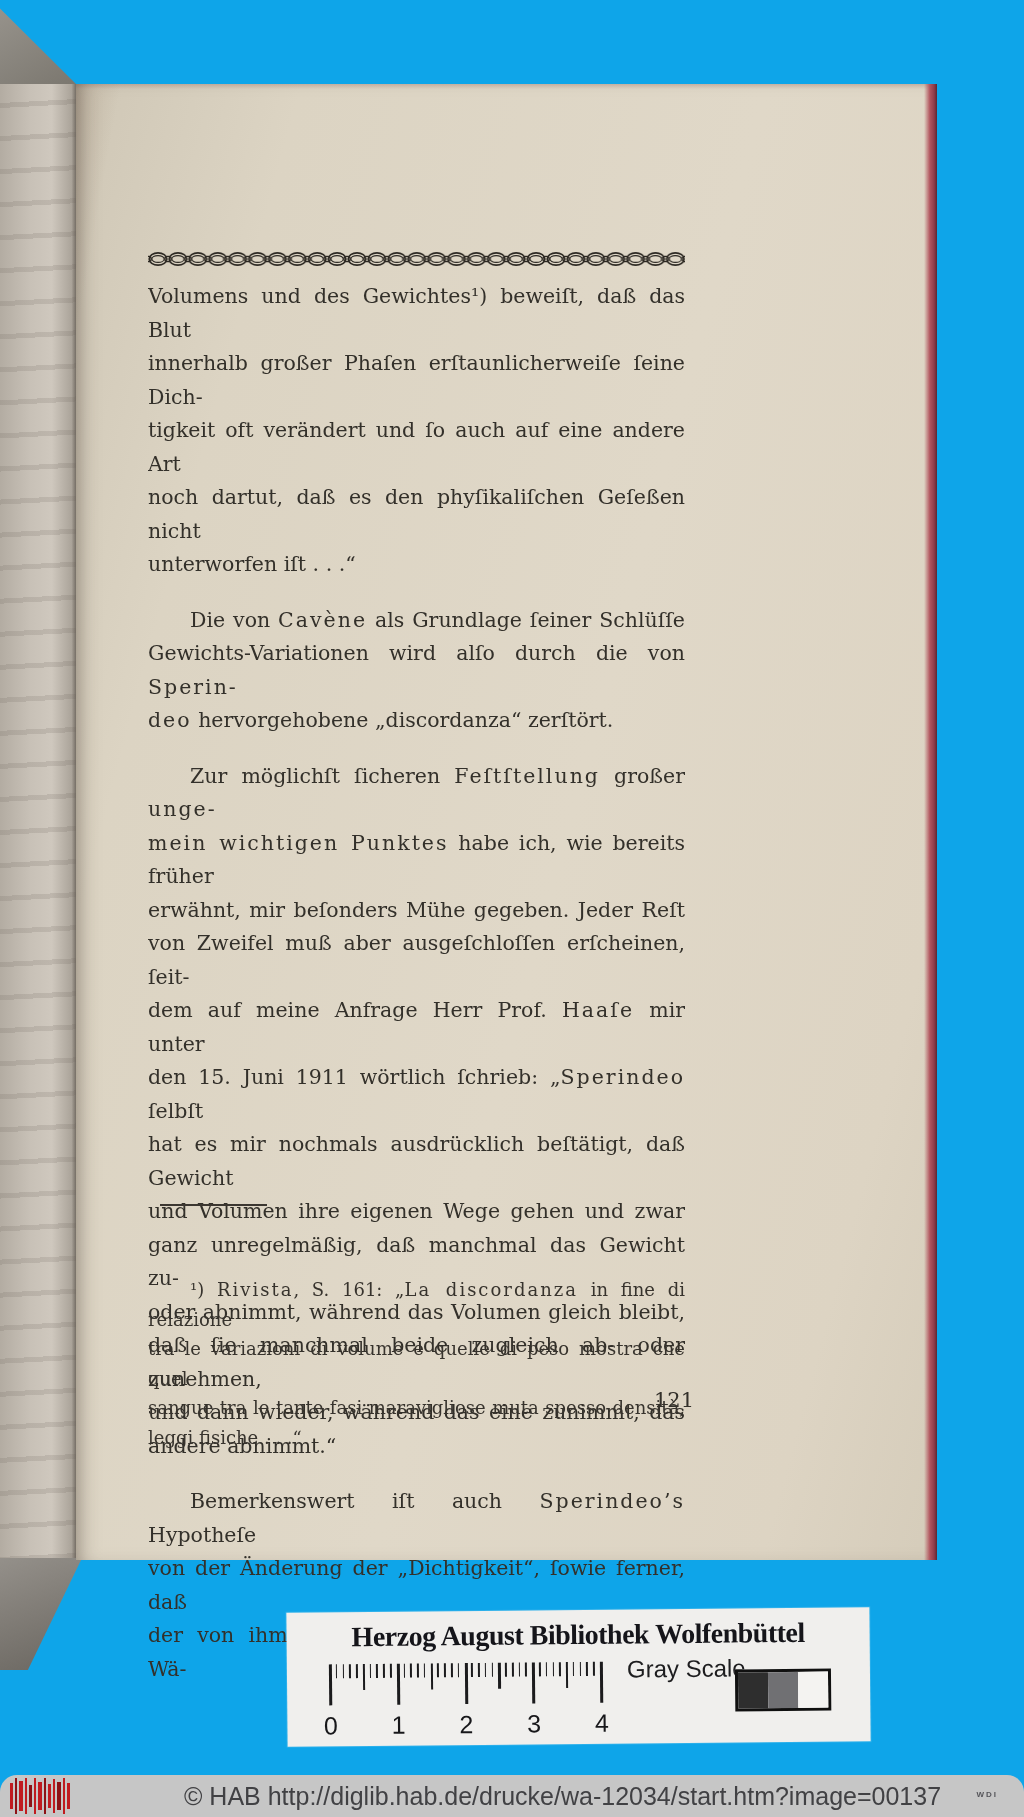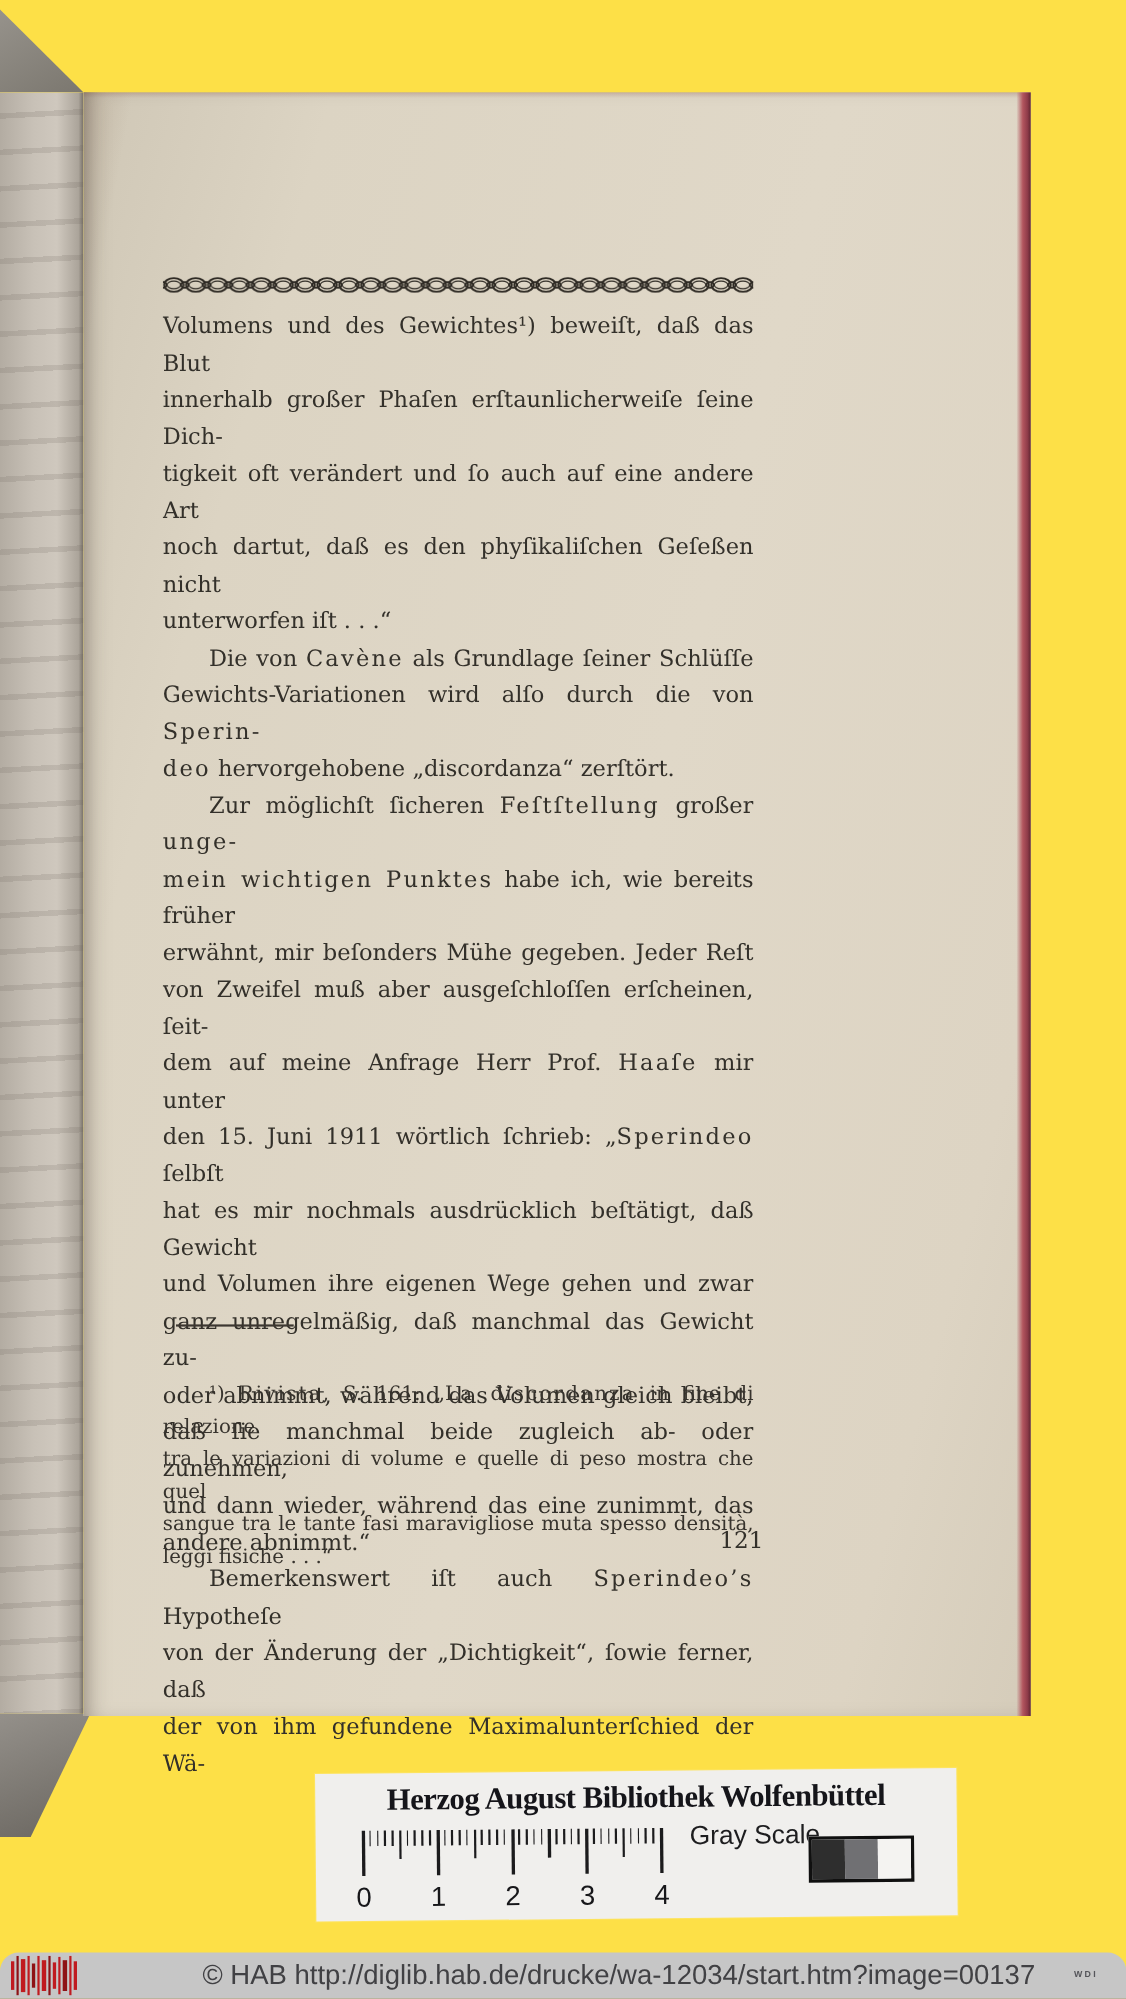--- a/index.html
+++ b/index.html
@@ -1,18 +1,18 @@
 <!DOCTYPE html>
 <html><head>
 <meta charset="utf-8">
 <style>
   html,body{margin:0;padding:0;background:#0c0c0e;}
   body{width:1024px;height:1817px;overflow:hidden;position:relative;
        font-family:"DejaVu Serif",serif;}
-  #scene{position:absolute;inset:0;width:1024px;height:1817px;background:#fde047;}
+  #scene{position:absolute;inset:0;width:1024px;height:1817px;background:#0ea5e9;}
 
   
   .wedge-top{position:absolute;left:0;top:2px;width:76px;height:82px;
     background:linear-gradient(150deg,#98948d,#7b776f);
     clip-path:polygon(0 8%,100% 100%,0 100%);}
   .wedge-bottom{position:absolute;left:0;top:1558px;width:82px;height:112px;
     background:linear-gradient(160deg,#94908a 0%,#6e6a64 90%);
     clip-path:polygon(0 0,100% 0,34% 100%,0 100%);}
   .facing-strip{position:absolute;left:0;top:84px;width:76px;height:1474px;
     background:linear-gradient(to right,#b3aca2,#c8c1b7 40%,#cfc8be 68%,#aba49a 94%,#756e65);}
@@ -29,21 +29,21 @@
     content:"";position:absolute;top:0;right:0;bottom:0;width:13px;
     background:linear-gradient(to right, rgba(168,74,85,0) 0,#b2555e 45%,#8e3b49 78%,#5e2631 100%);}
   .ornament{position:absolute;left:72px;top:166px;width:537px;height:18px;}
 
   .main-text{position:absolute;left:72px;top:196px;width:537px;
     font:20.5px/33.5px "DejaVu Serif",serif;color:#33302a;overflow:hidden;}
   .footnote-text{position:absolute;left:72px;top:1169px;width:537px;
     font:18px/29.6px "DejaVu Serif",serif;color:#37332d;overflow:hidden;}
   .tl{display:block;text-align:left;white-space:normal;}
   .tl.just{text-align:justify;text-align-last:justify;}
-  .tl.ind{text-indent:42px;}
+  .tl.ind{text-indent:42px;margin-top:22px;}
   .gesperrt{letter-spacing:2px;}
   .foot-rule{position:absolute;left:84px;top:1120px;width:107px;height:2px;background:#3c3731;}
   .page-number{position:absolute;left:578px;top:1303px;width:60px;
     font:21px/26px "DejaVu Serif",serif;color:#33302a;}
 
   
   .label-bar{position:absolute;left:287px;top:1610px;width:583px;height:134px;
     background:#f0efed;transform:rotate(-0.55deg);box-shadow:0 0 0 1px rgba(255,255,255,.12);}
   .label-title{margin:0;padding-top:9px;text-align:center;
     font:bold 28px/32px "Liberation Serif",serif;letter-spacing:-.5px;color:#15151a;}

